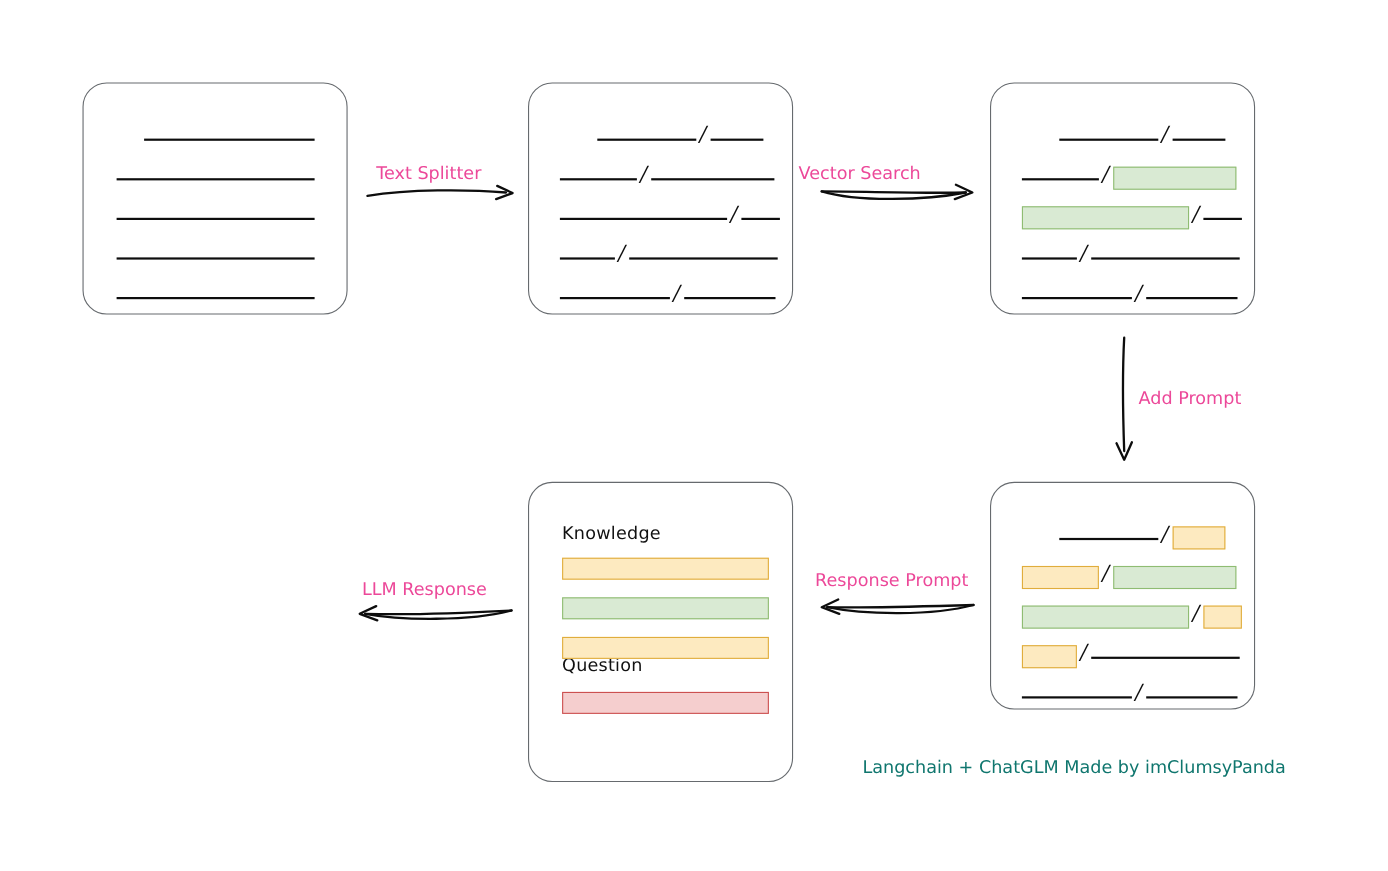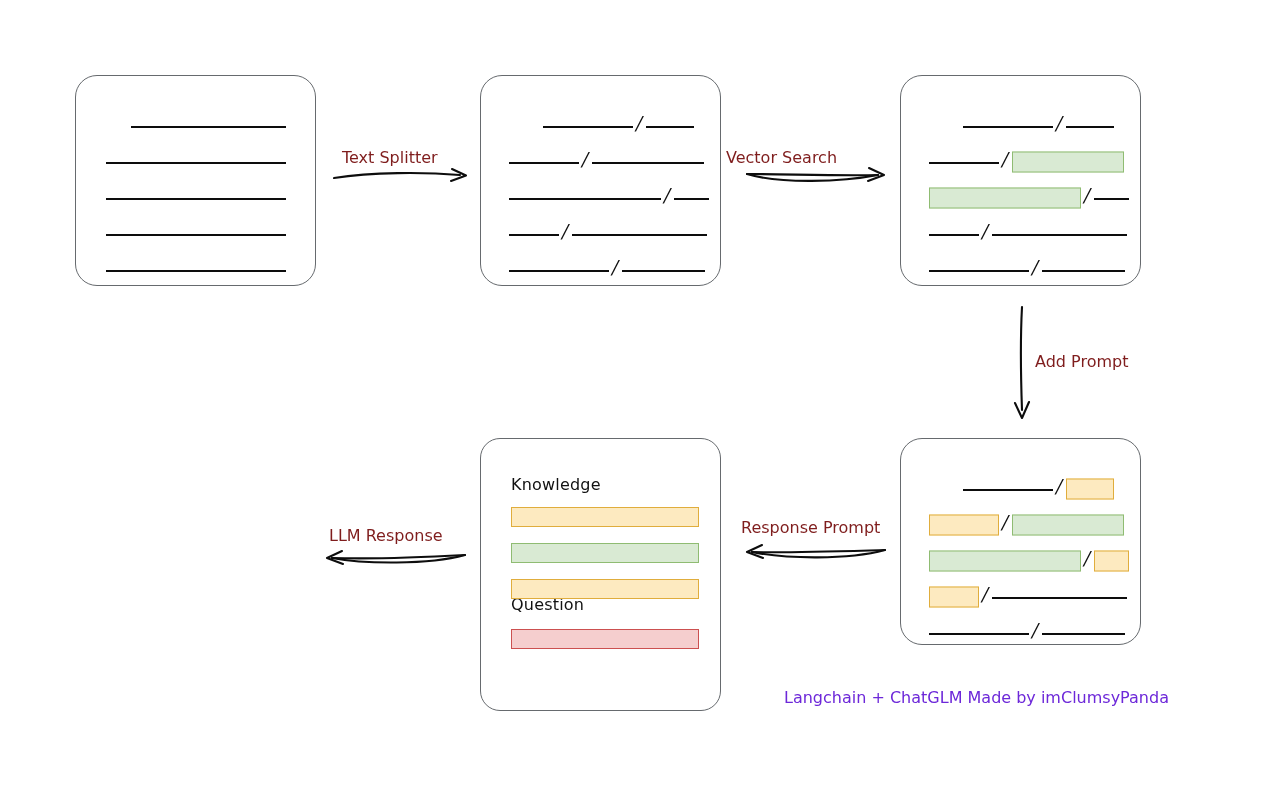--- a/index.html
+++ b/index.html
@@ -68,32 +68,32 @@
     box-sizing: border-box;
     height: 20px;
     border-width: 1.5px;
     border-style: solid;
   }
 
   .arrow-label {
     position: absolute;
     font-family: "DejaVu Sans", sans-serif;
     font-size: 16px;
-    color: #7f1d1d;
+    color: #ec4899;
     white-space: nowrap;
   }
   .arrow-svg {
     position: absolute;
     overflow: visible;
   }
   .caption {
     position: absolute;
     font-family: "DejaVu Sans", sans-serif;
     font-size: 16px;
-    color: #6d28d9;
+    color: #0f766e;
     white-space: nowrap;
   }
 </style>
 </head>
 <body>
 
 <div id="canvas">
 
   <div class="doc-box" id="box-source-document" style="left:75px; top:75px; width:241px; height:211px;">
       <div class="rule" style="left: 55px; top: 50px; width: 155px;"></div>
@@ -133,21 +133,21 @@
       <div class="rule" style="left: 193px; top: 122px; width: 35px;"></div>
       <div class="rule" style="left: 28px; top: 158px; width: 50px;"></div>
       <div class="slash" style="left: 81px; top: 155px;">/</div>
       <div class="rule" style="left: 91px; top: 158px; width: 135px;"></div>
       <div class="rule" style="left: 28px; top: 194px; width: 100px;"></div>
       <div class="slash" style="left: 131px; top: 191px;">/</div>
       <div class="rule" style="left: 141px; top: 194px; width: 83px;"></div>
     </div>
 
 
-  <div class="doc-box" id="box-prompt-document" style="left:480px; top:438px; width:241px; height:273px;border-radius:20px;">
+  <div class="doc-box" id="box-prompt-document" style="left:480px; top:438px; width:241px; height:273px;">
       <div class="box-title" style="left: 30px; top: 36px;">Knowledge</div>
       <div class="box-title" style="left: 30px; top: 156px;">Question</div>
       <div class="bar chip-yellow" style="left: 30px; top: 68px; width: 188px;"></div>
       <div class="bar chip-green" style="left: 30px; top: 104px; width: 188px;"></div>
       <div class="bar chip-yellow" style="left: 30px; top: 140px; width: 188px;"></div>
       <div class="bar chip-red" style="left: 30px; top: 190px; width: 188px;"></div>
     </div>
 
   <div class="doc-box" id="box-context-document" style="left:900px; top:438px; width:241px; height:207px;">
       <div class="rule" style="left: 62px; top: 50px; width: 90px;"></div>

